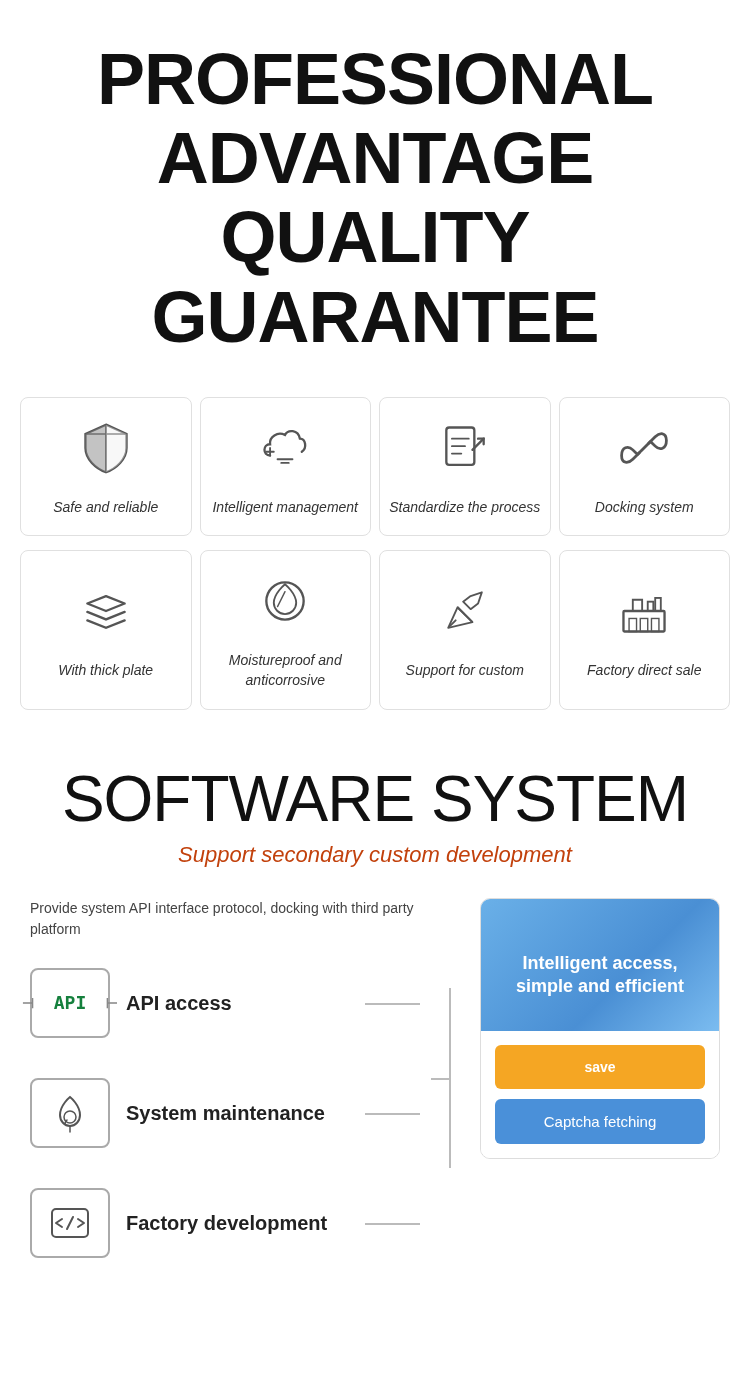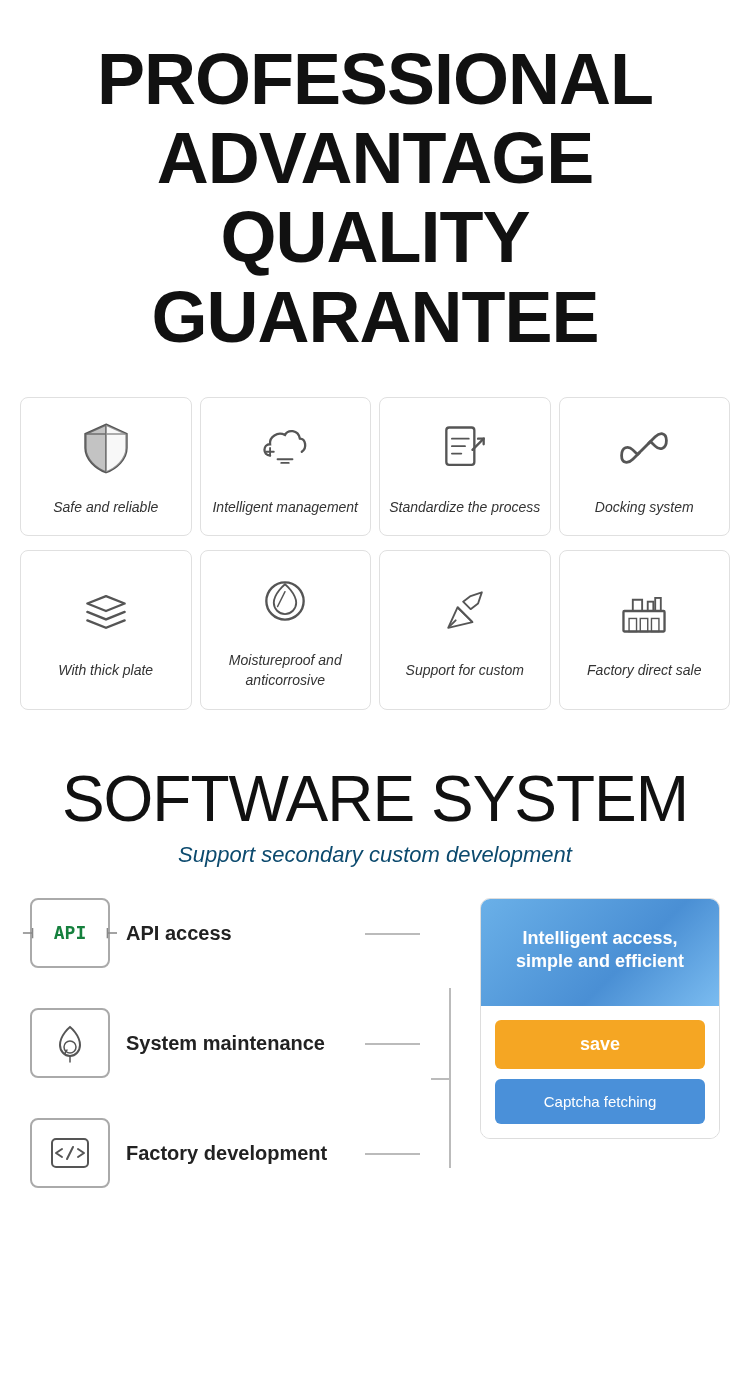--- a/index.html
+++ b/index.html
@@ -67,21 +67,21 @@
       font-size: 64px;
       font-weight: 400;
       color: #111;
       text-align: center;
       letter-spacing: -1px;
       line-height: 1.1;
       margin-bottom: 8px;
     }
     .software-subtitle {
       font-size: 22px;
-      color: #0c4a6e;
+      color: #c2410c;
       text-align: center;
       font-style: italic;
       margin-bottom: 30px;
     }
     .software-body {
       display: flex;
       gap: 20px;
       align-items: flex-start;
     }
     .software-left {
@@ -118,40 +118,41 @@
       background: linear-gradient(135deg, #6ab0e8 0%, #4a8fd4 60%, #7bbcf0 100%);
       padding: 28px 20px 24px;
       text-align: center;
     }
     .panel-main-text {
       font-size: 18px;
       font-weight: bold;
       color: #fff;
       margin-bottom: 8px;
       line-height: 1.3;
+      margin-top: 25px;
     }
     .panel-sub-text {
       font-size: 11px;
       color: rgba(255,255,255,0.9);
       line-height: 1.4;
     }
     .panel-btn-area {
       padding: 14px 14px 14px;
       background: #fff;
       display: flex;
       flex-direction: column;
       gap: 10px;
     }
     .btn-save {
       background: #f5a623;
       color: #fff;
       border: none;
       border-radius: 6px;
       padding: 14px;
-      font-size: 18px;
+      font-size: 14px;
       font-weight: bold;
       width: 100%;
       cursor: pointer;
       text-align: center;
     }
     .btn-captcha {
       background: #4a90d9;
       color: #fff;
       border: none;
       border-radius: 6px;
@@ -289,20 +290,21 @@
   </div>
 </div>
 
 <div class="software-section">
   <h2 class="software-title">SOFTWARE SYSTEM</h2>
   <p class="software-subtitle">Support secondary custom development</p>
 
   <div class="software-body">
 
     <div class="software-left">
+      <p class="software-desc">Provide system API interface protocol, docking with third party platform</p>
 
       <div class="software-item">
         <div style="width:80px;height:70px;border:2px solid #aaa;border-radius:8px;display:flex;align-items:center;justify-content:center;margin-right:16px;flex-shrink:0;position:relative;background:#fff;">
           <span style="position:absolute;left:-10px;top:50%;transform:translateY(-50%);font-size:14px;color:#888;font-weight:bold;">⊣</span>
           <span style="font-size:18px;font-weight:bold;color:#15803d;font-family:monospace;">API</span>
           <span style="position:absolute;right:-10px;top:50%;transform:translateY(-50%);font-size:14px;color:#888;font-weight:bold;">⊢</span>
         </div>
         <span class="software-item-label">API access</span>
         <div style="position:absolute;right:0;top:50%;width:55px;height:2px;background:#bbb;"></div>
       </div>

